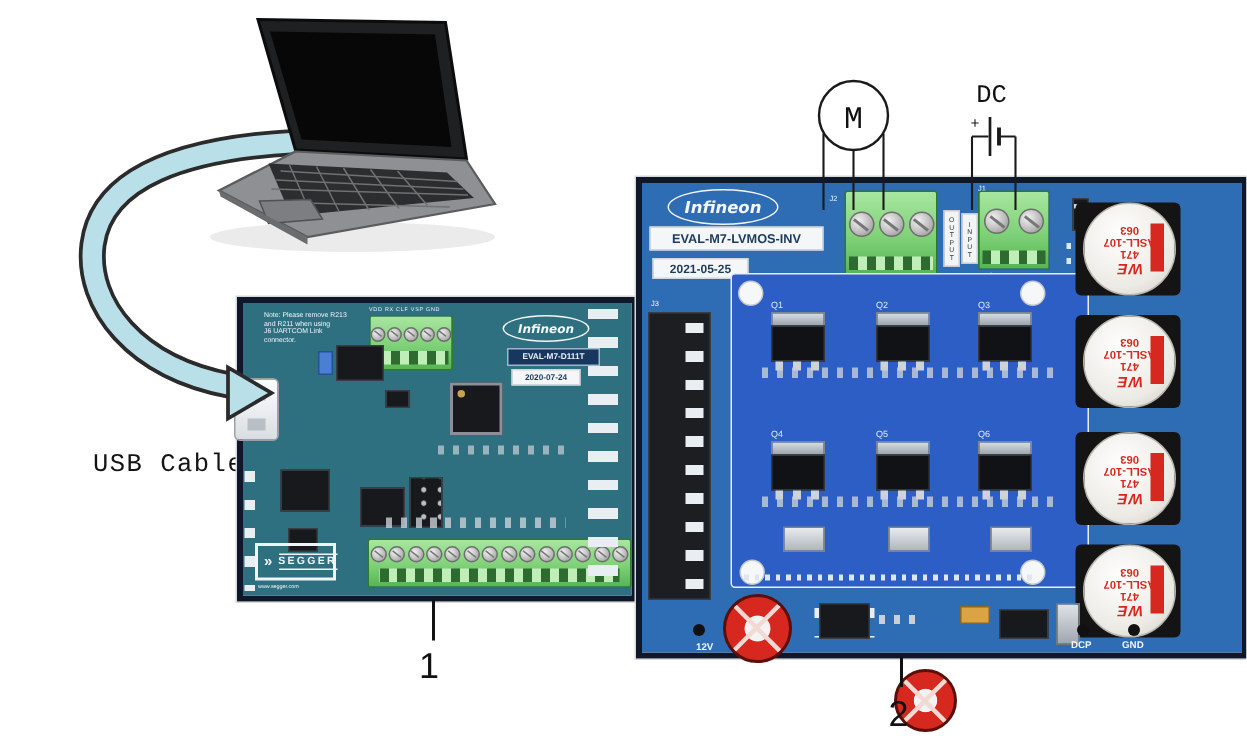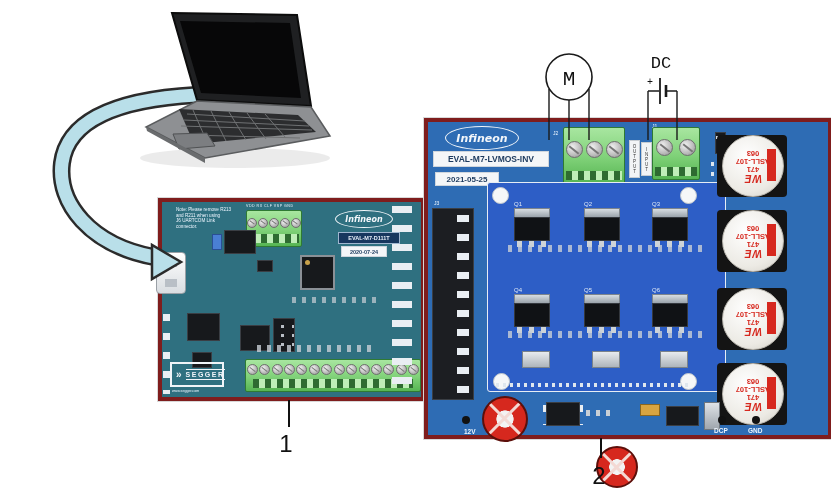--- a/index.html
+++ b/index.html
@@ -6,21 +6,21 @@
   #stage{position:relative;width:831px;height:496px;background:#fff;overflow:hidden;
          font-family:"Liberation Sans",sans-serif;}
   .abs{position:absolute;}
   svg{display:block;}
 
   
   .usb-label{left:62px;top:301px;font-family:"Liberation Mono",monospace;
              font-size:17px;color:#141414;letter-spacing:1px;}
 
   
-  .board-frame{border:4px solid #7f1d1d;box-sizing:border-box;box-shadow:0 0 0 1px #d8d8d8;}
+  .board-frame{border:4px solid #0f172a;box-sizing:border-box;box-shadow:0 0 0 1px #d8d8d8;}
   #board1{left:158px;top:198px;width:267px;height:203px;z-index:3;}
   #board1 .pcb{position:absolute;inset:0;}
   #board2{left:424px;top:118px;width:408px;height:321px;z-index:4;}
   #board2 .pcb{position:absolute;inset:0;}
 
   
   .tblock{background:linear-gradient(180deg,#a8e6a0 0%,#7fd178 55%,#57b553 100%);
           border:1px solid #2f7a33;border-radius:2px;box-sizing:border-box;
           display:flex;flex-direction:column;align-items:center;}
   .screwrow{display:flex;justify-content:space-around;width:100%;flex:1;align-items:center;}
@@ -103,20 +103,21 @@
     <polygon points="77,13 202,15 216,106 102,100" fill="#1f2022" stroke="#0c0c0c" stroke-width="2"></polygon>
     <polygon points="85,21 195,23 206,98 106,93" fill="#070708"></polygon>
     <polygon points="102,101 216,107 235,136 110,158 51,127" fill="#8e9093" stroke="#5a5c5e" stroke-width="1.5"></polygon>
     <polygon points="84,109 203,115 221,132 99,144" fill="#2c2d2f"></polygon>
     <path d="M92,114 L210,121 M89,120 L214,126 M86,126 L217,130 M95,135 L205,138" stroke="#6f7173" stroke-width="1" fill="none"></path>
     <path d="M98,110 L112,142 M116,111 L131,141 M134,112 L151,140 M152,113 L171,139 M170,114 L190,137" stroke="#6f7173" stroke-width="1" fill="none"></path>
     <polygon points="78,134 112,133 120,146 84,149" fill="#7c7e81" stroke="#4f5153" stroke-width="1"></polygon>
     <polygon points="51,127 110,158 110,163 52,131" fill="#6a6c6e"></polygon>
   </svg>
 
+  <div class="abs usb-label">USB Cable</div>
 
   <div id="board1" class="abs board-frame">
     <div class="pcb" style="background: rgb(47, 112, 128);">
 
       <div class="abs silk" style="left:14px;top:5px;font-size:4.6px;width:92px;">
         <div>Note: Please remove R213</div>
         <div>and R211 when using</div>
         <div>J6 UARTCOM Link</div>
         <div>connector.</div>
       </div>

